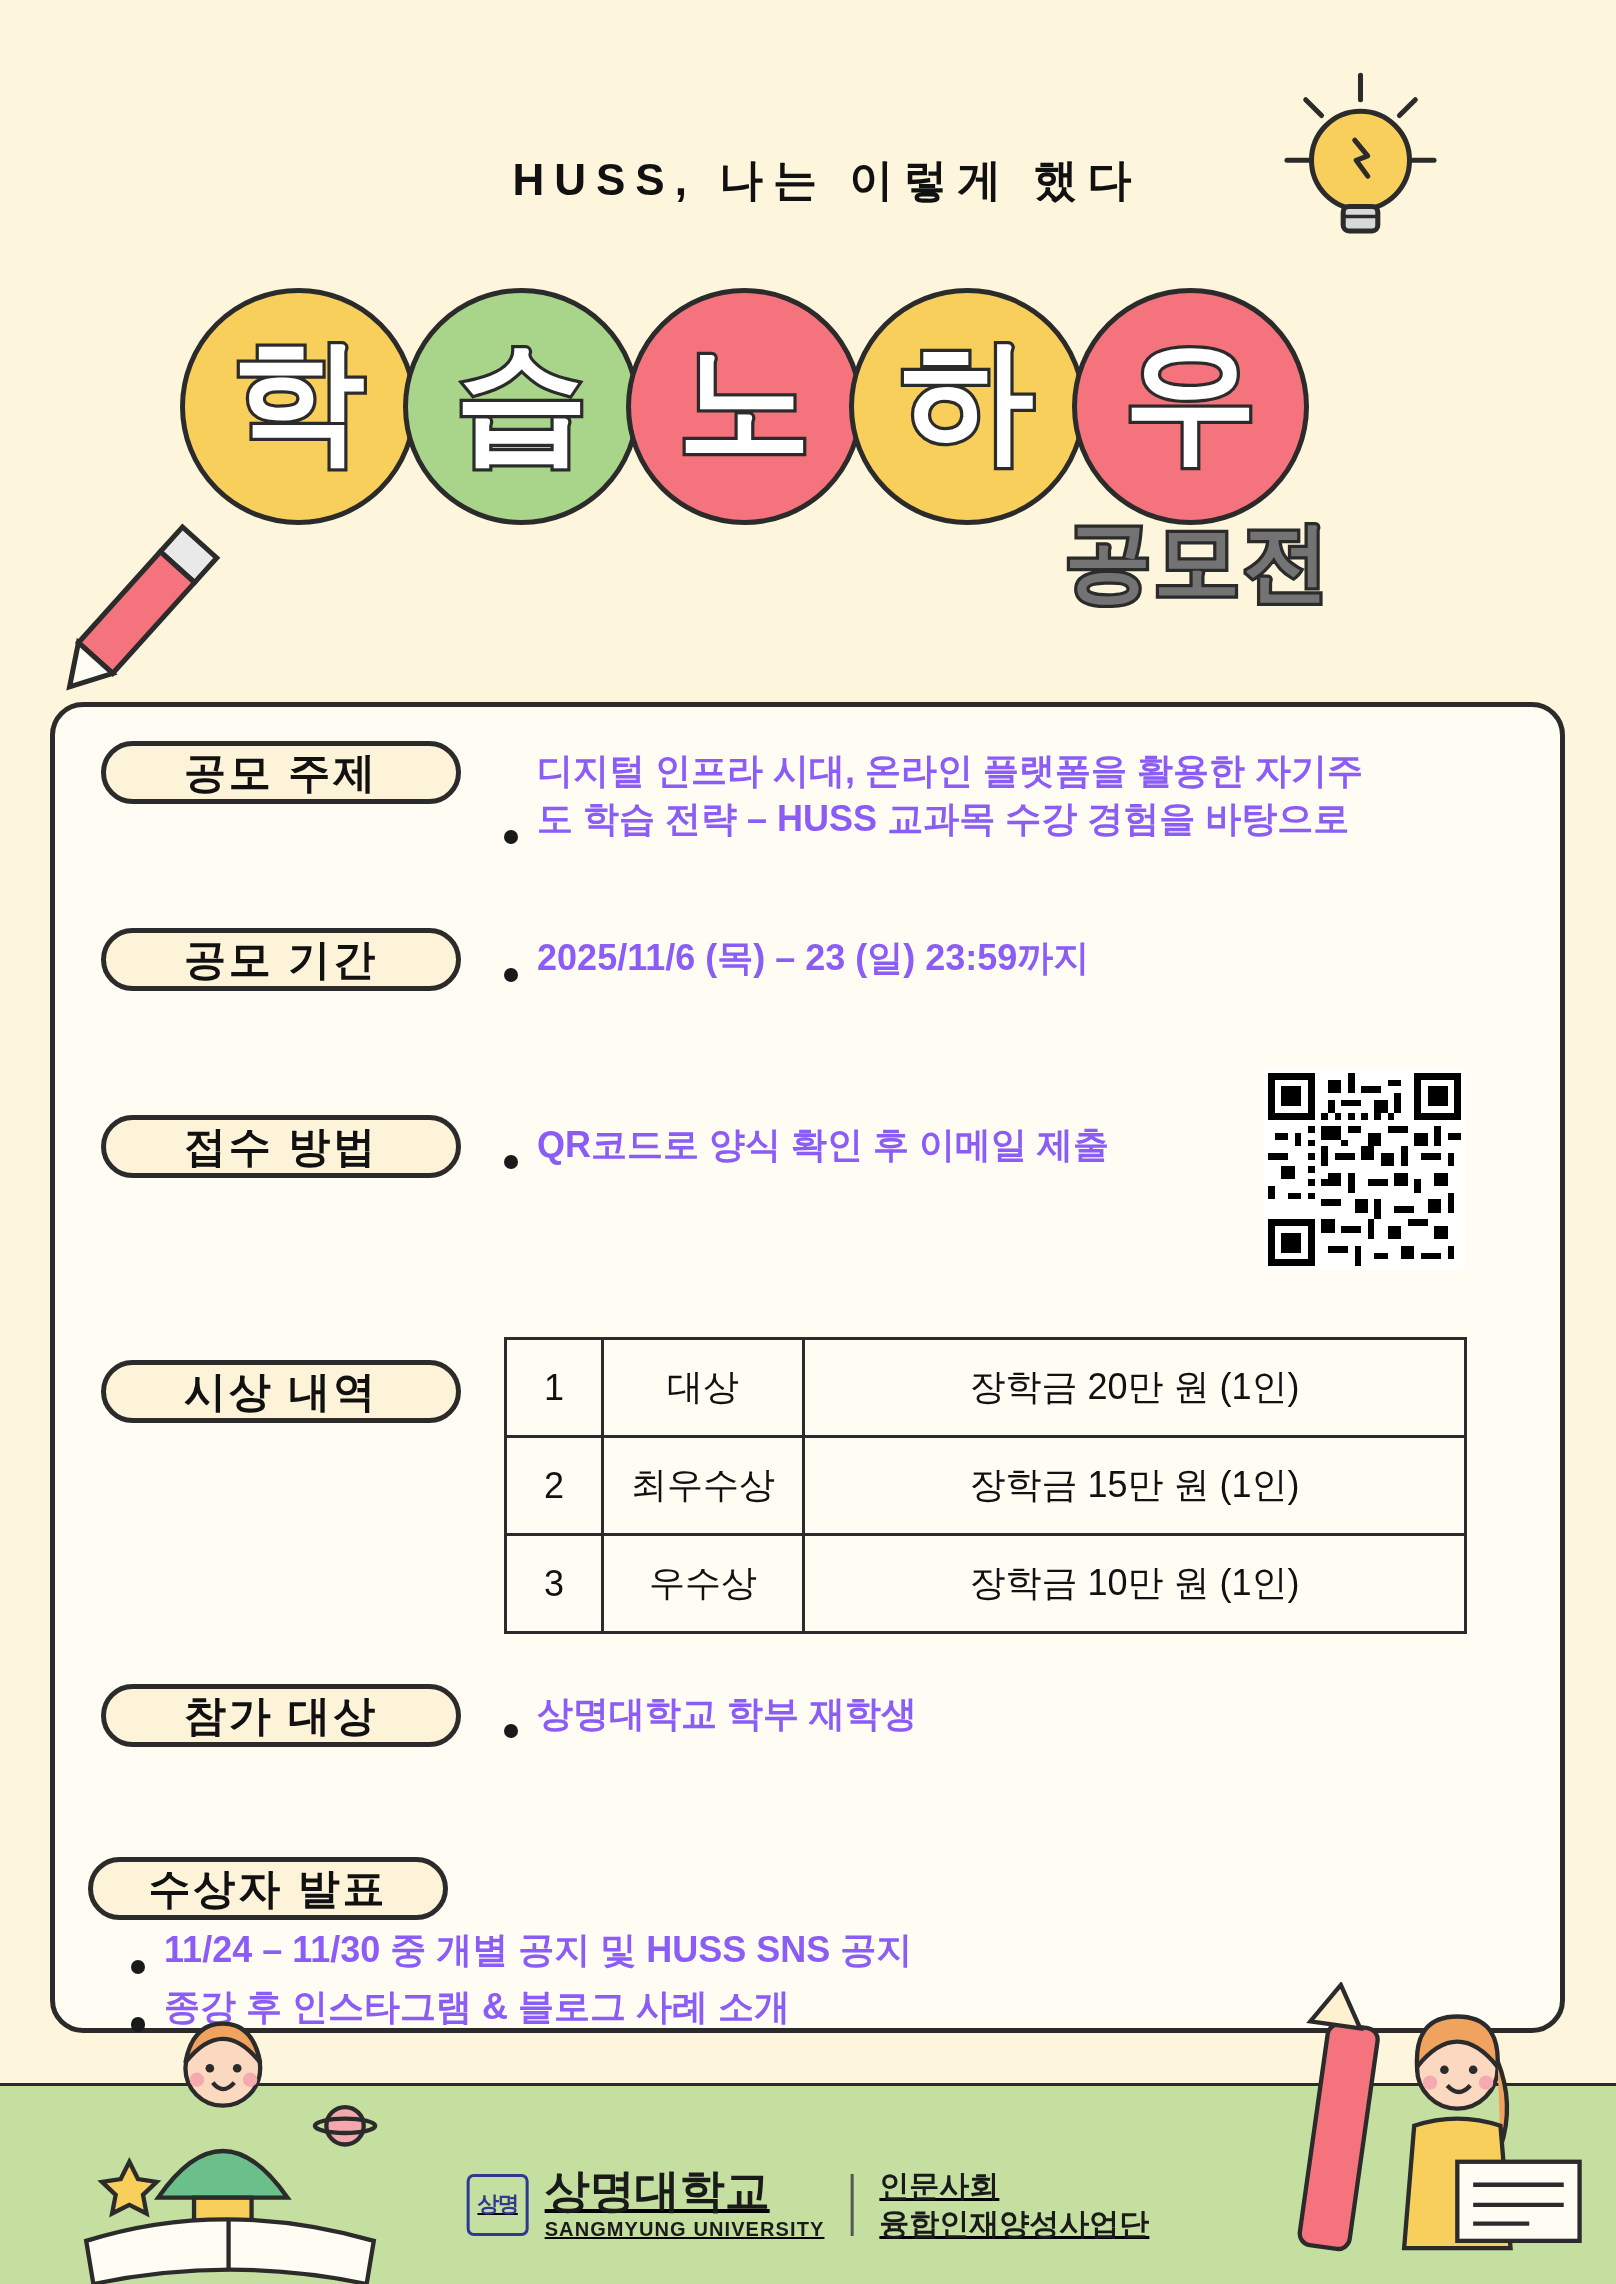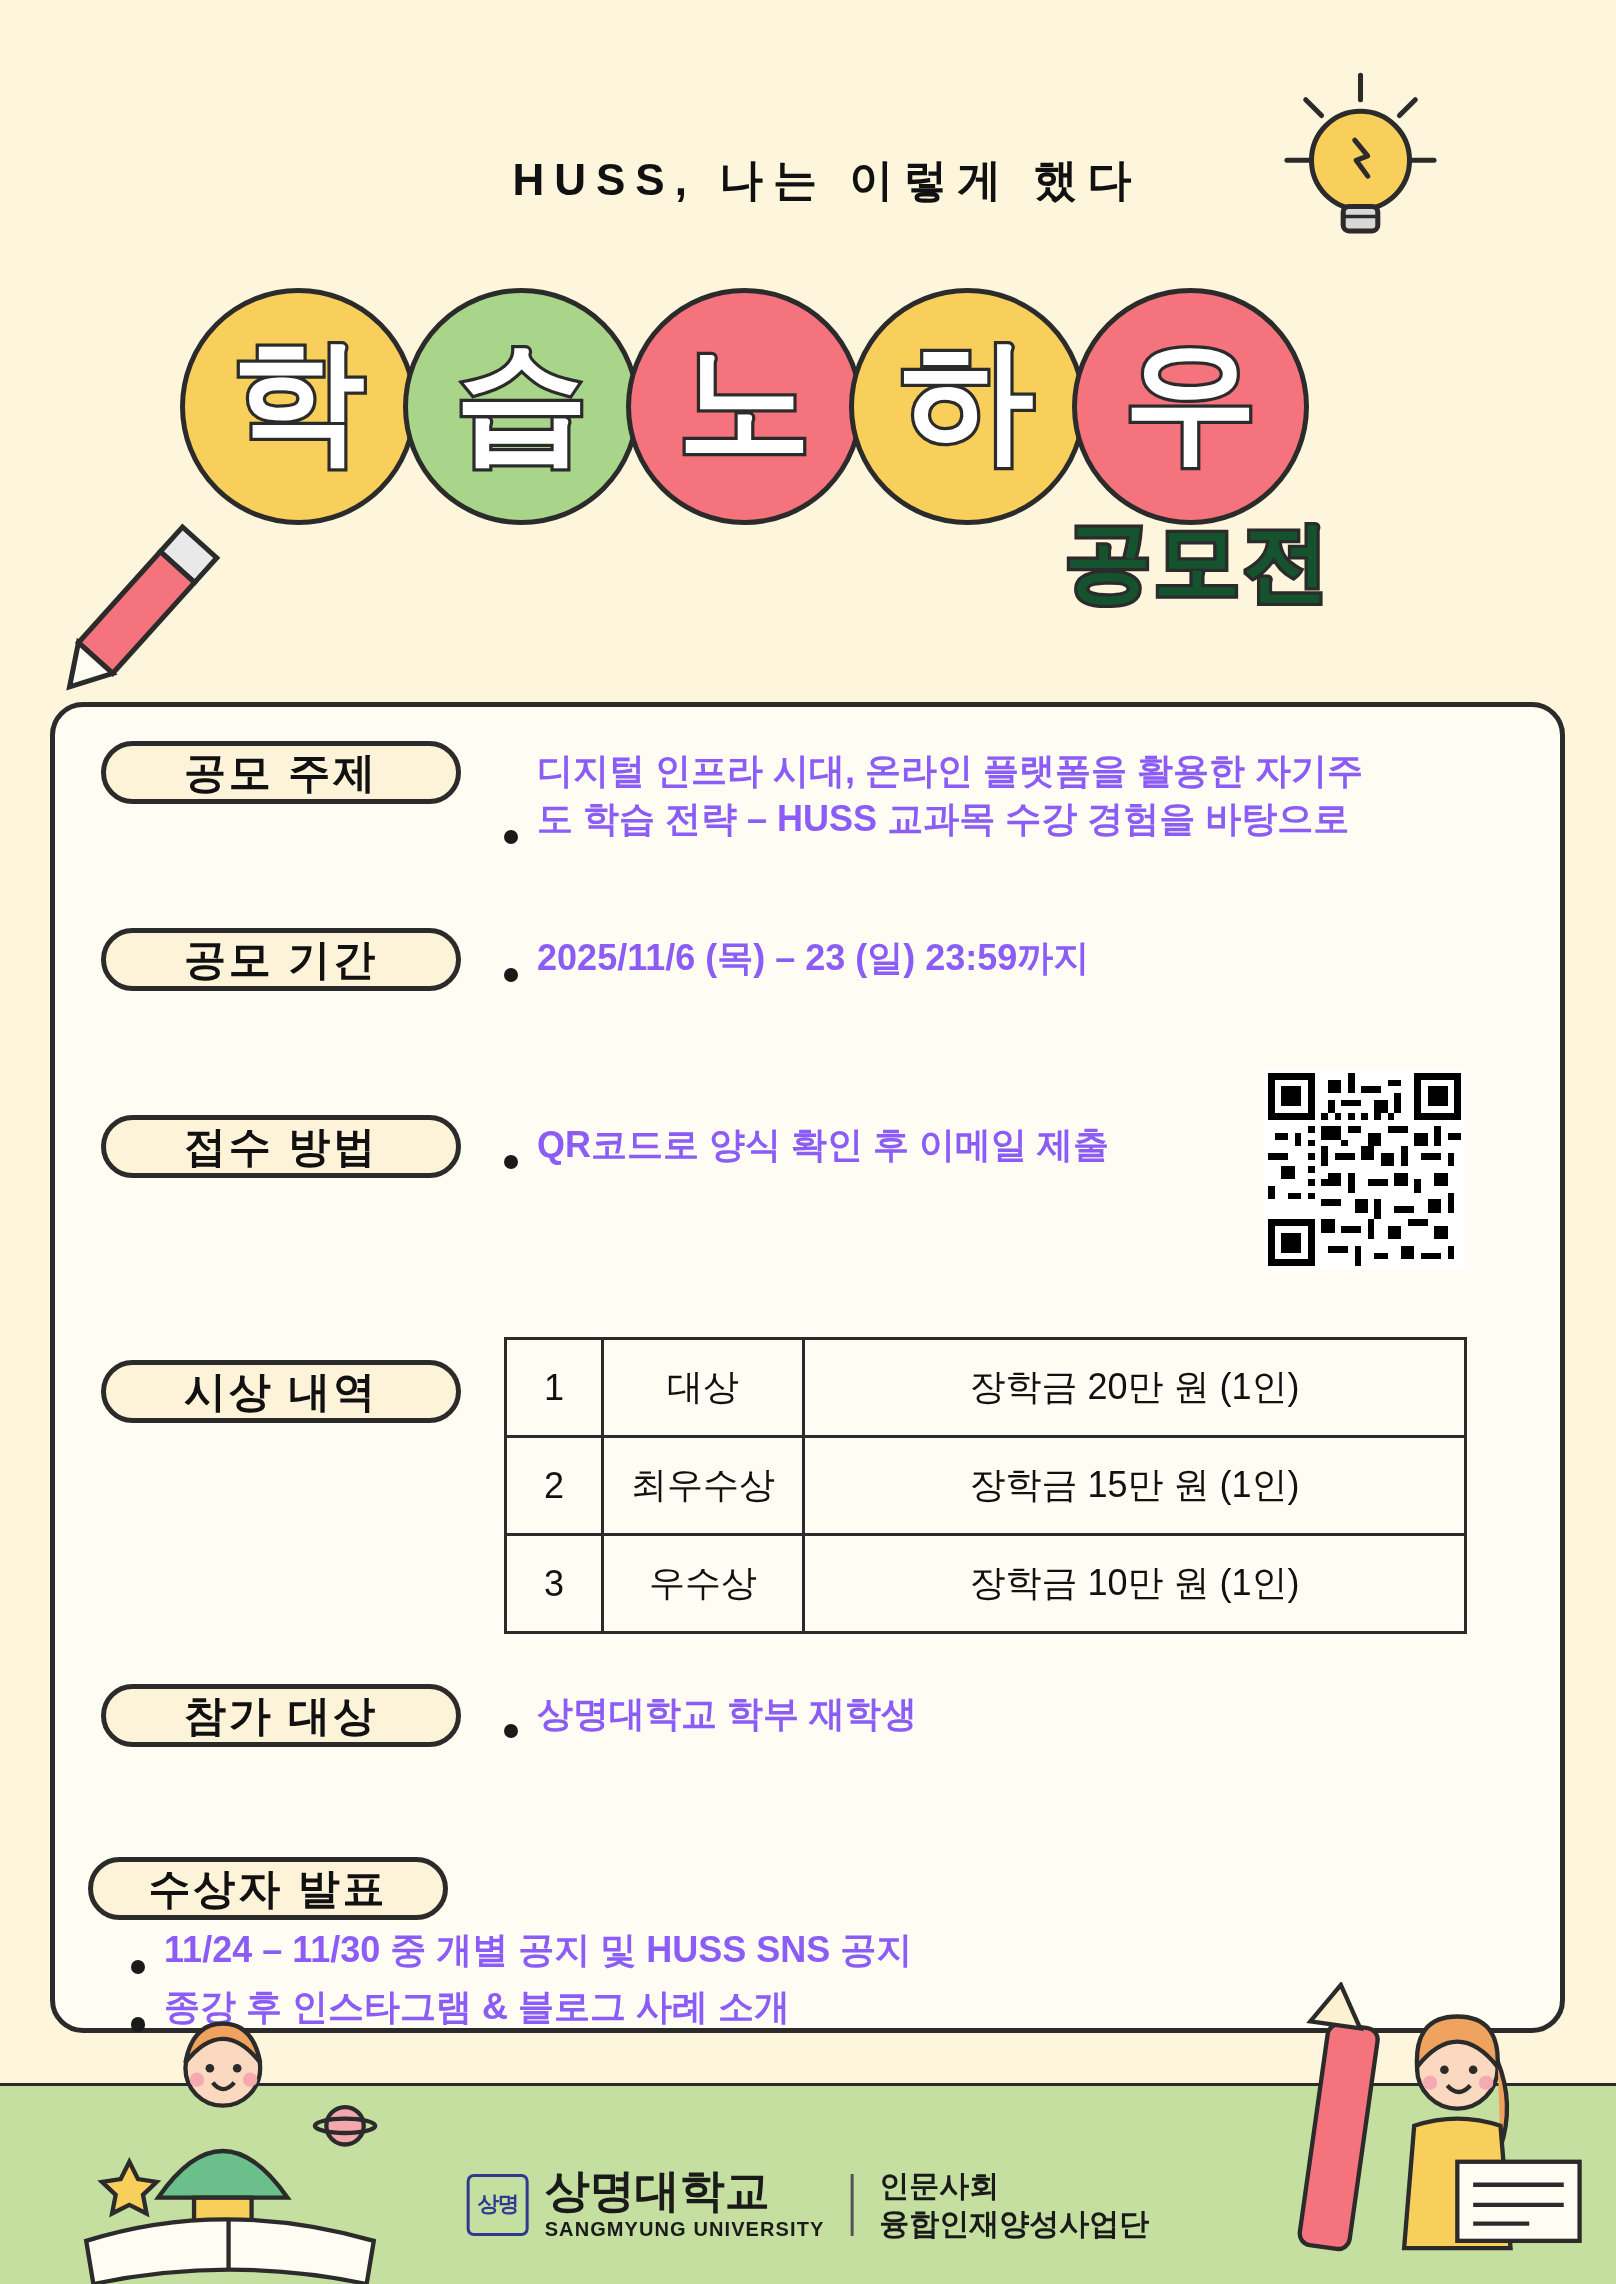--- a/index.html
+++ b/index.html
@@ -71,21 +71,21 @@
   .c3 { left: 446px; background: #f4737c; }
   .c4 { left: 669px; background: #f9cf5c; }
   .c5 { left: 892px; background: #f4737c; }
 
   .sub-title {
     position: absolute;
     top: 504px;
     left: 1065px;
     font-size: 86px;
     font-weight: 900;
-    color: #14532d;
+    color: #737373;
     -webkit-text-stroke: 6.5px #2b2b2b;
     paint-order: stroke fill;
     letter-spacing: 2.9px;
   }
 
   
   .pencil-left {
     position: absolute;
     top: 504px;
     left: 29px;
@@ -190,20 +190,21 @@
     border-top: 3.6px solid #2b2b2b;
   }
   .logo-area {
     position: absolute;
     left: 50%;
     transform: translateX(-50%);
     bottom: 42px;
     display: flex;
     align-items: center;
     gap: 16px;
+    text-decoration: underline;
   }
   .logo-mark {
     width: 62px;
     height: 62px;
     border: 3.6px solid #2f3a8f;
     border-radius: 7.2px;
     color: #2f3a8f;
     font-size: 21.6px;
     font-weight: bold;
     display: flex;

